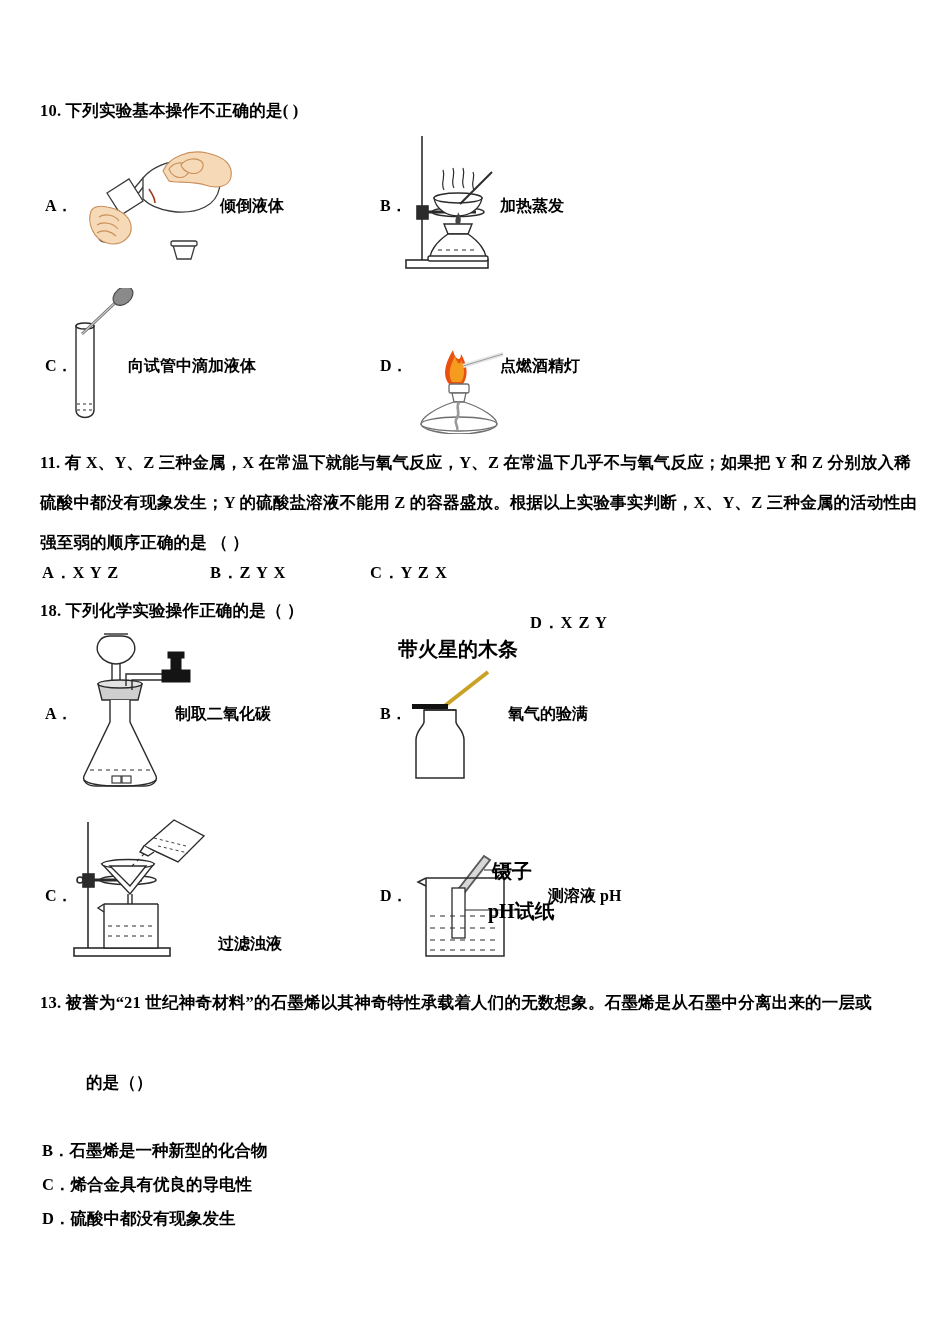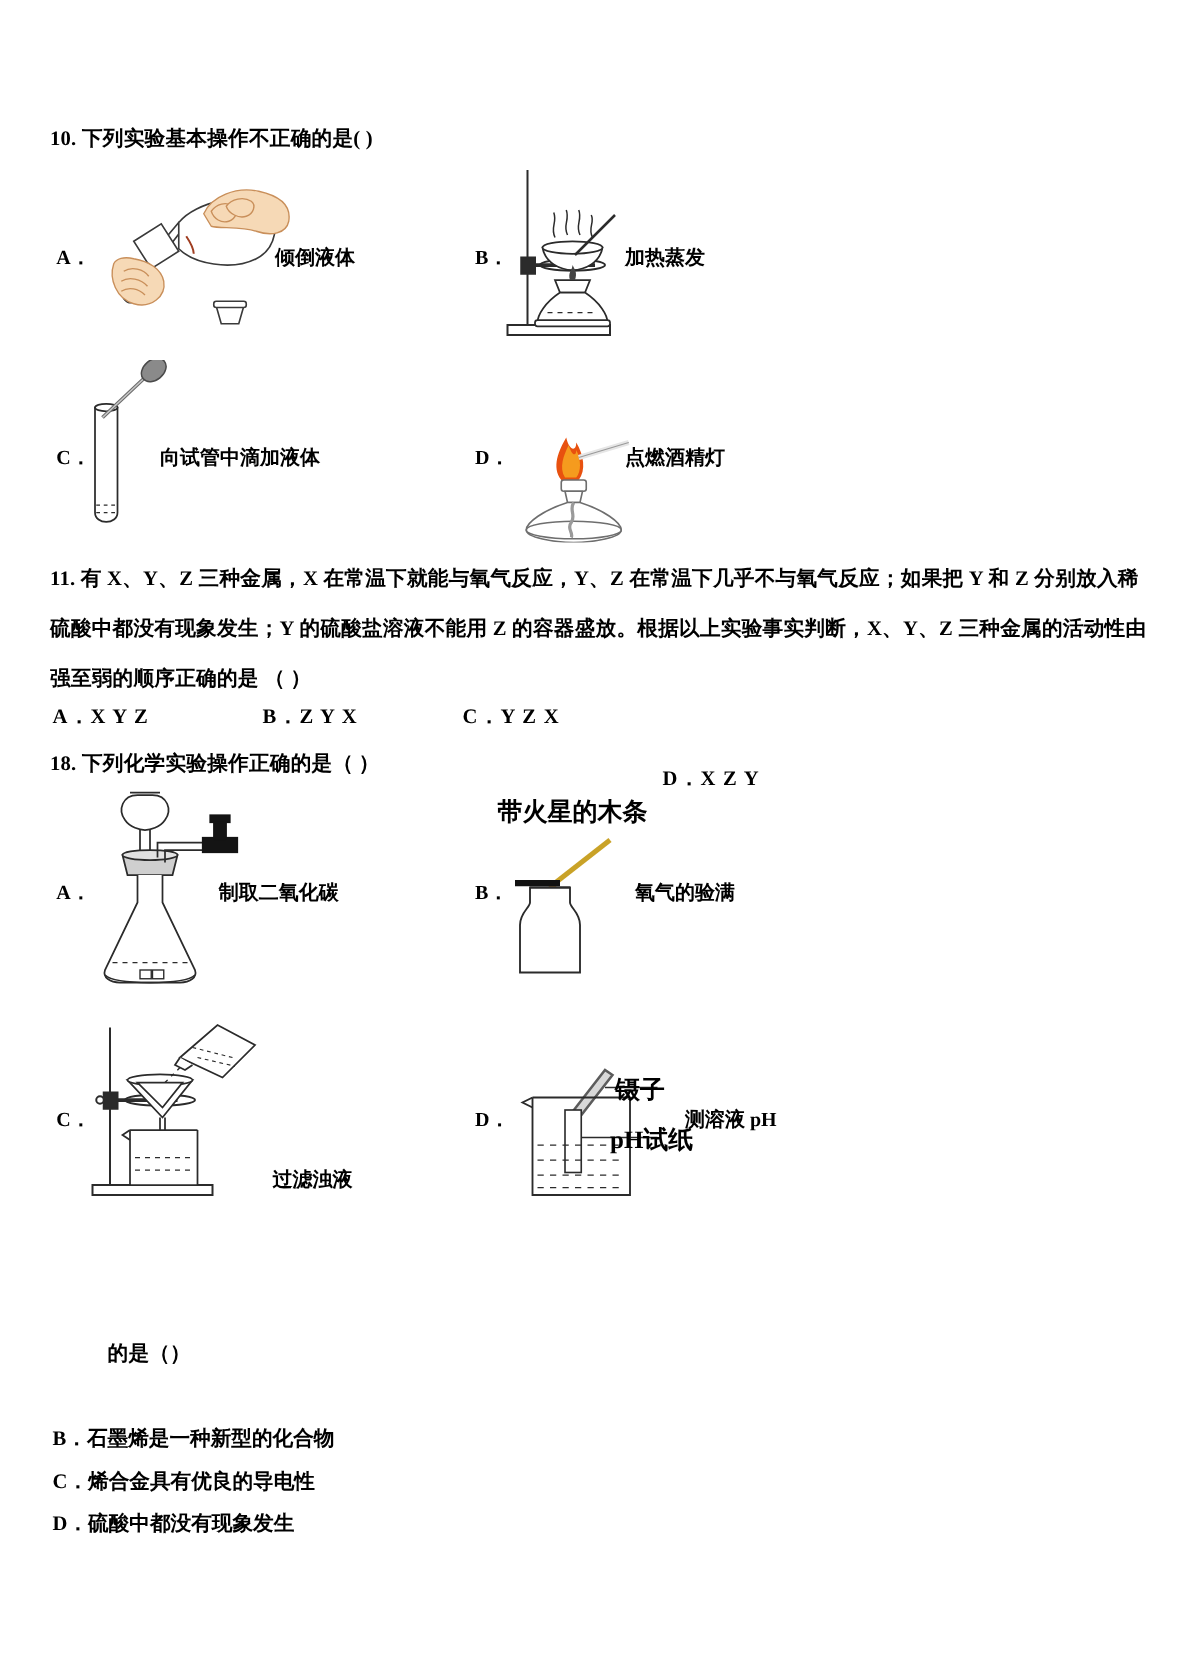--- a/index.html
+++ b/index.html
@@ -368,20 +368,24 @@
         <line x1="22" y1="80" x2="92" y2="80"></line>
         <line x1="22" y1="92" x2="92" y2="92"></line>
         <line x1="22" y1="102" x2="92" y2="102"></line>
       </g>
     </svg>
   </div>
   <div class="small-label" style="left:492px; top:858px;">镊子</div>
   <div class="small-label" style="left:488px; top:898px;">pH试纸</div>
   <div class="opt-caption" style="left:548px; top:886px;">测溶液 pH</div>
 
+  <div class="qtext" style="left:40px; top:992px;">
+    <span>13.</span>
+    <span>被誉为“21 世纪神奇材料”的石墨烯以其神奇特性承载着人们的无数想象。石墨烯是从石墨中分离出来的一层或</span>
+  </div>
   <div class="qtext" style="left:40px; top:1072px;margin-left:46px;">的是（）</div>
 
   <div class="opt-line" style="left:42px; top:1140px;">
     <span>B．</span><span>石墨烯是一种新型的化合物</span>
   </div>
   <div class="opt-line" style="left:42px; top:1174px;">
     <span>C．</span><span>烯合金具有优良的导电性</span>
   </div>
   <div class="opt-line" style="left:42px; top:1208px;">
     <span>D．</span><span>硫酸中都没有现象发生</span>

